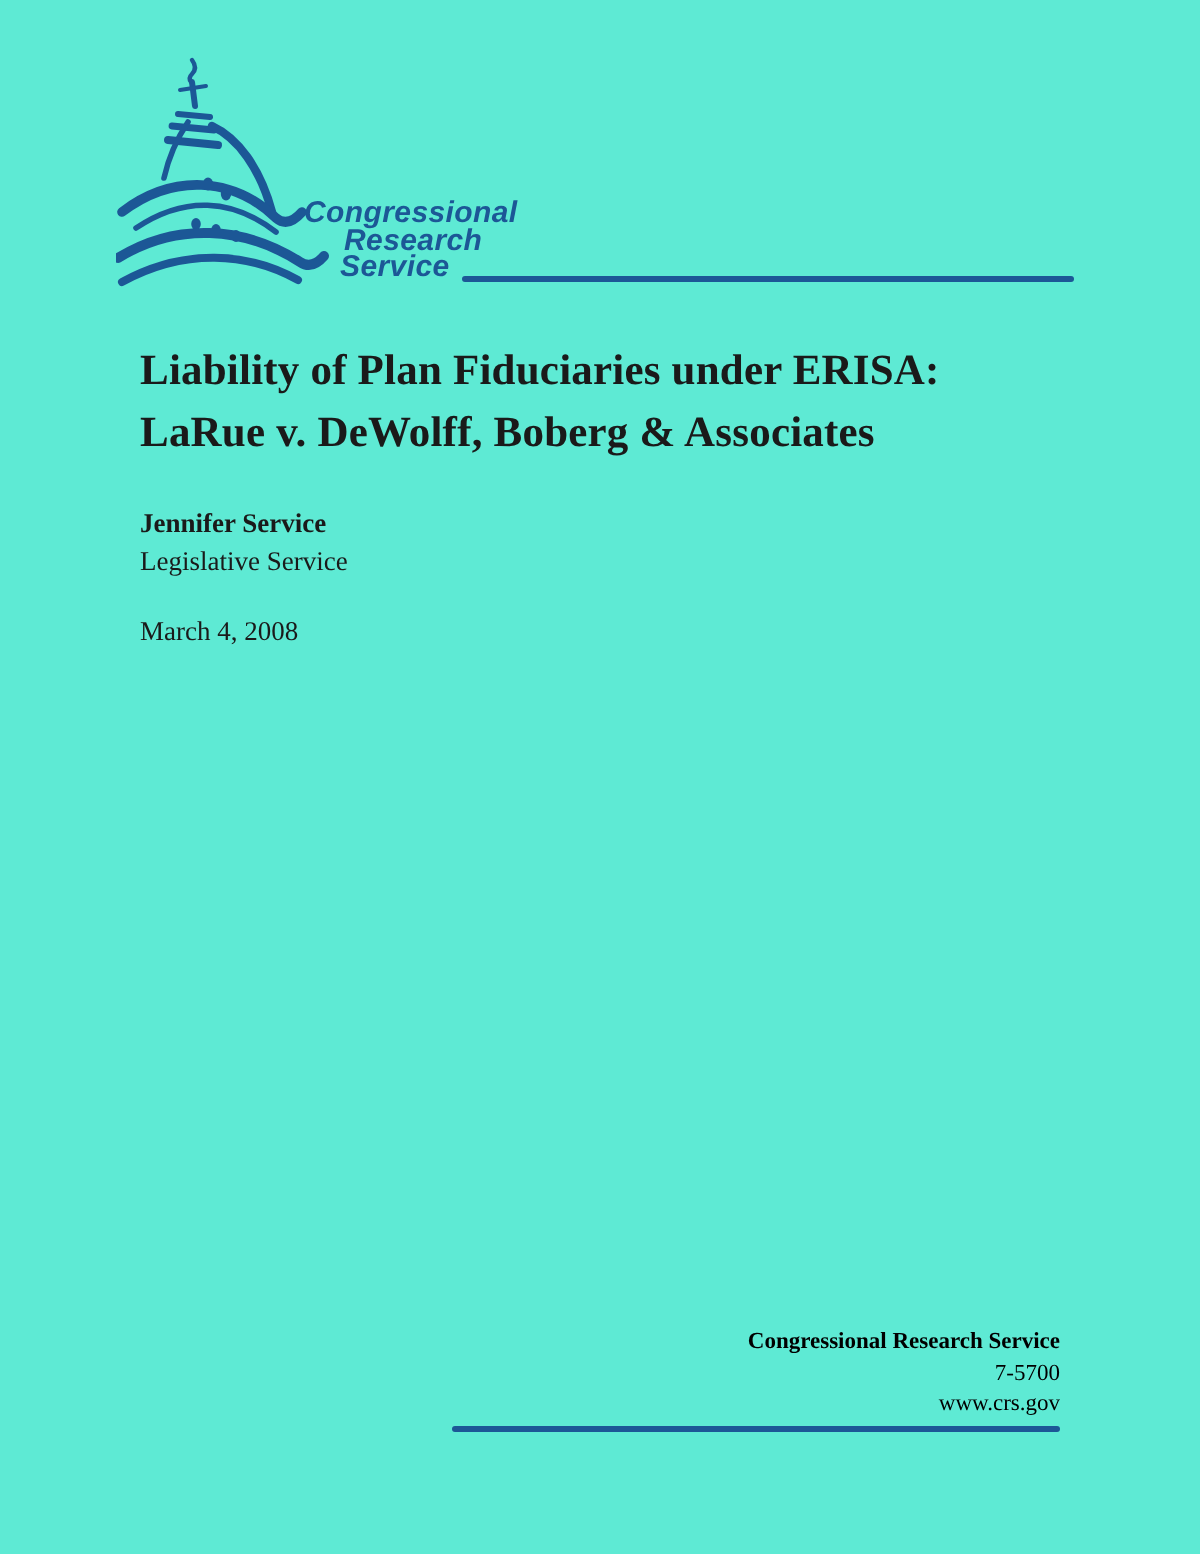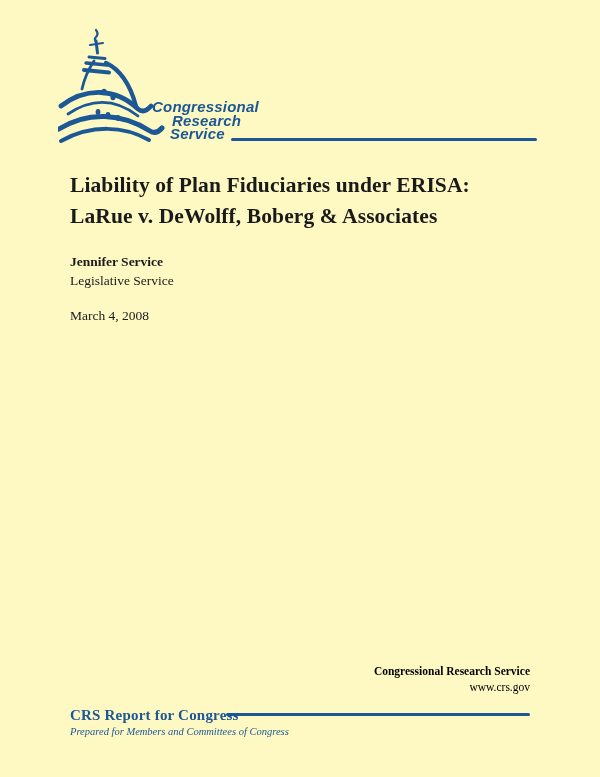--- a/index.html
+++ b/index.html
@@ -2,21 +2,21 @@
 <html style="--blue: #1c5796; --ink: #1a1a1a;"><head>
 <meta charset="utf-8">
 <style>
   :root { --blue: #1c5796; --ink: #1a1a1a; }
   * { margin: 0; padding: 0; box-sizing: border-box; }
   html, body { background: #ffffff; }
   .page {
     position: relative;
     width: 600px;
     height: 777px;
-    background: #fef9c3;
+    background: #5eead4;
     font-family: "Liberation Serif", serif;
     color: var(--ink);
     overflow: hidden;
     margin: 0 auto;
   }
   
   .logo-svg { position: absolute; left: 58px; top: 26px; width: 175px; height: 125px; }
   .logo-text {
     position: absolute; left: 152px; top: 100px;
     font-family: "Liberation Sans", sans-serif;
@@ -108,22 +108,19 @@
 
   <div class="author">
     <div class="name">Jennifer Service</div>
     <div class="role">Legislative Service</div>
   </div>
 
   <div class="date-line">March 4, 2008</div>
 
   <div class="pub-block">
     <div class="org">Congressional Research Service</div>
+    <div>7-5700</div>
     <div>www.crs.gov</div>
   </div>
 
   <div class="footer-rule"></div>
-  <div class="footer-left">
-    <div class="ftitle">CRS Report for Congress</div>
-    <div class="fsub">Prepared for Members and Committees of Congress</div>
-  </div>
 
 </div>
 
 </body></html>

